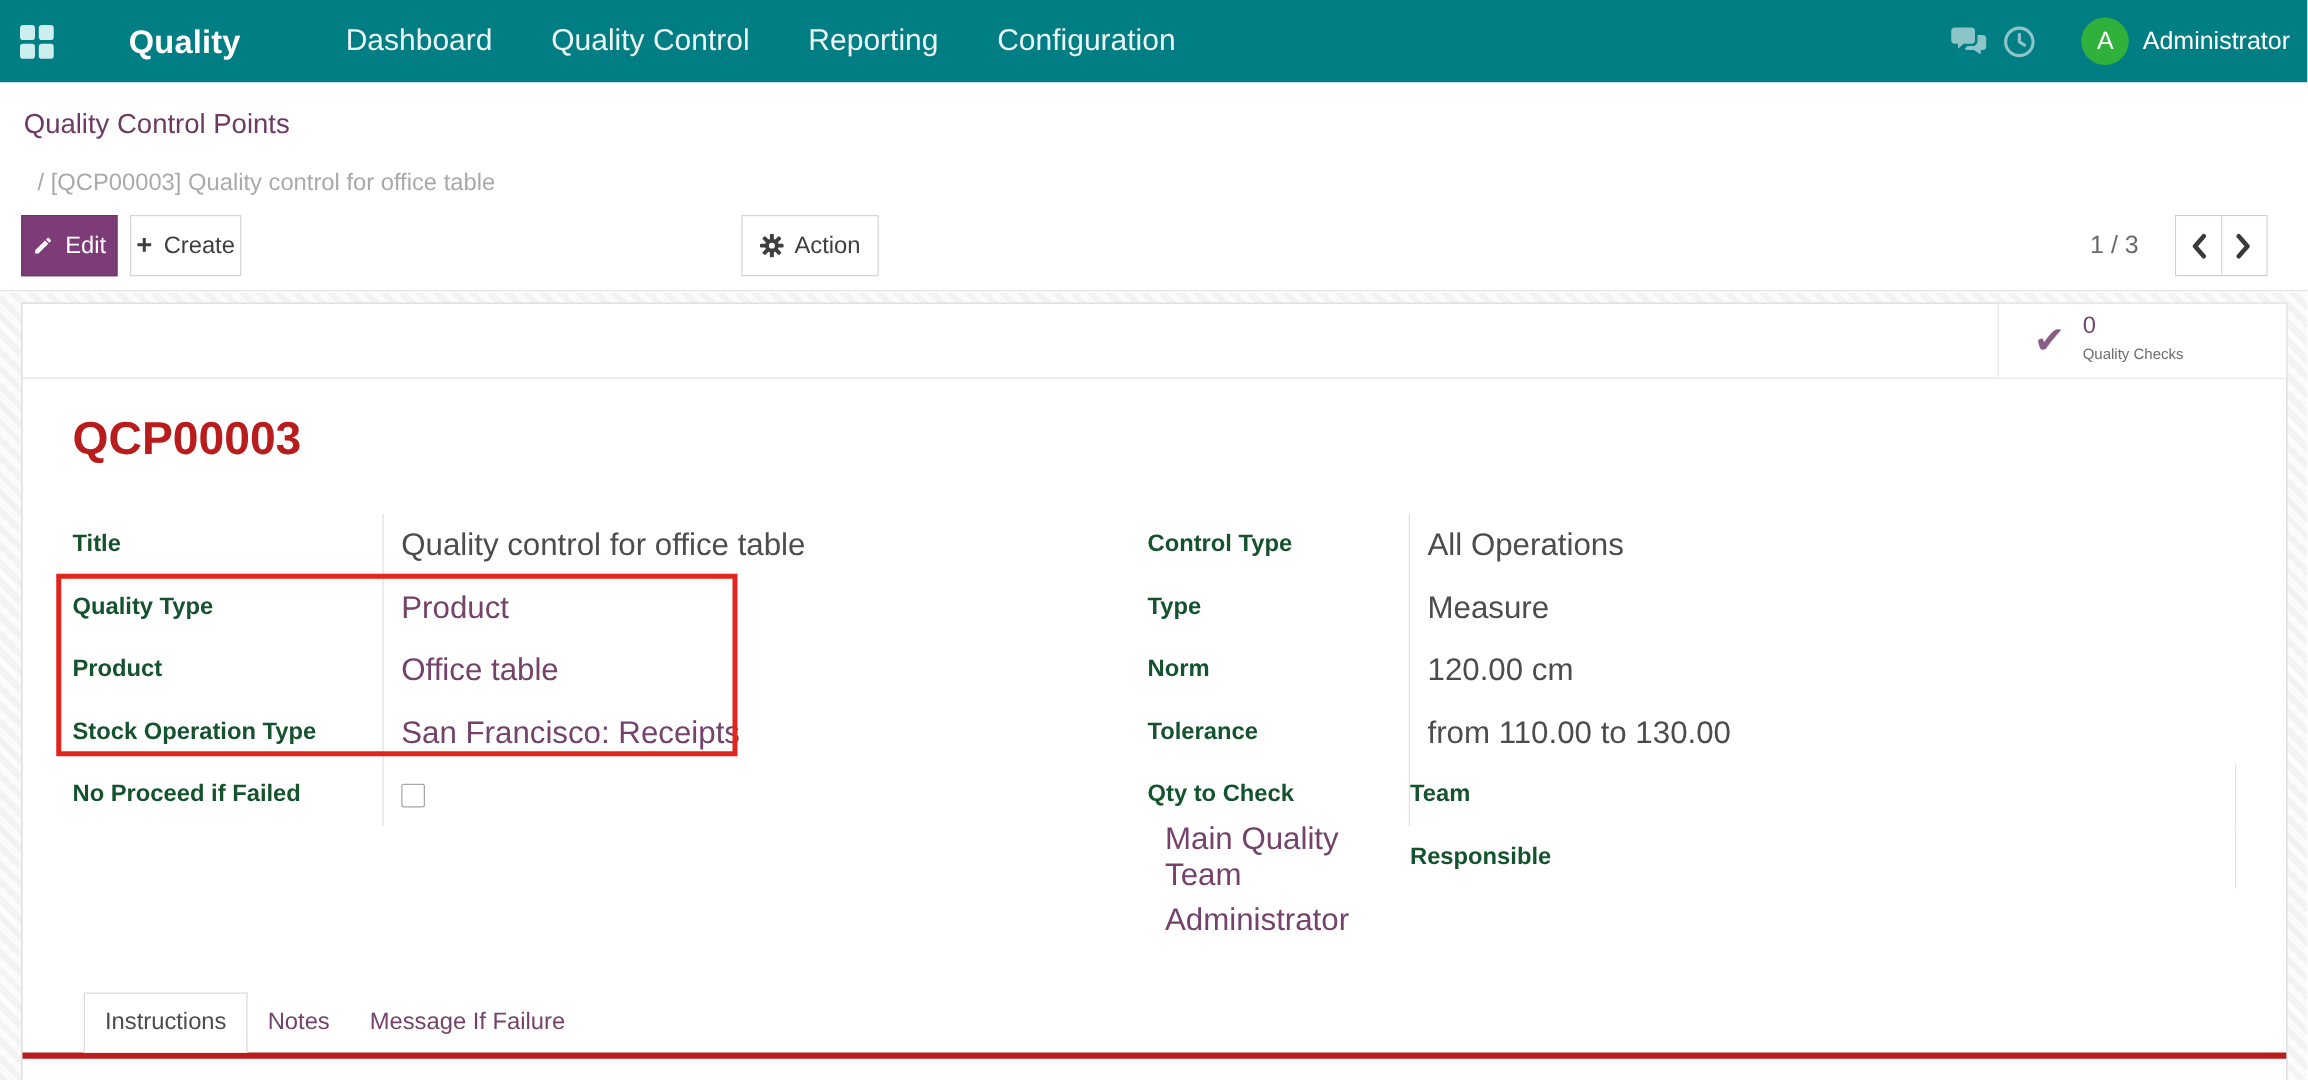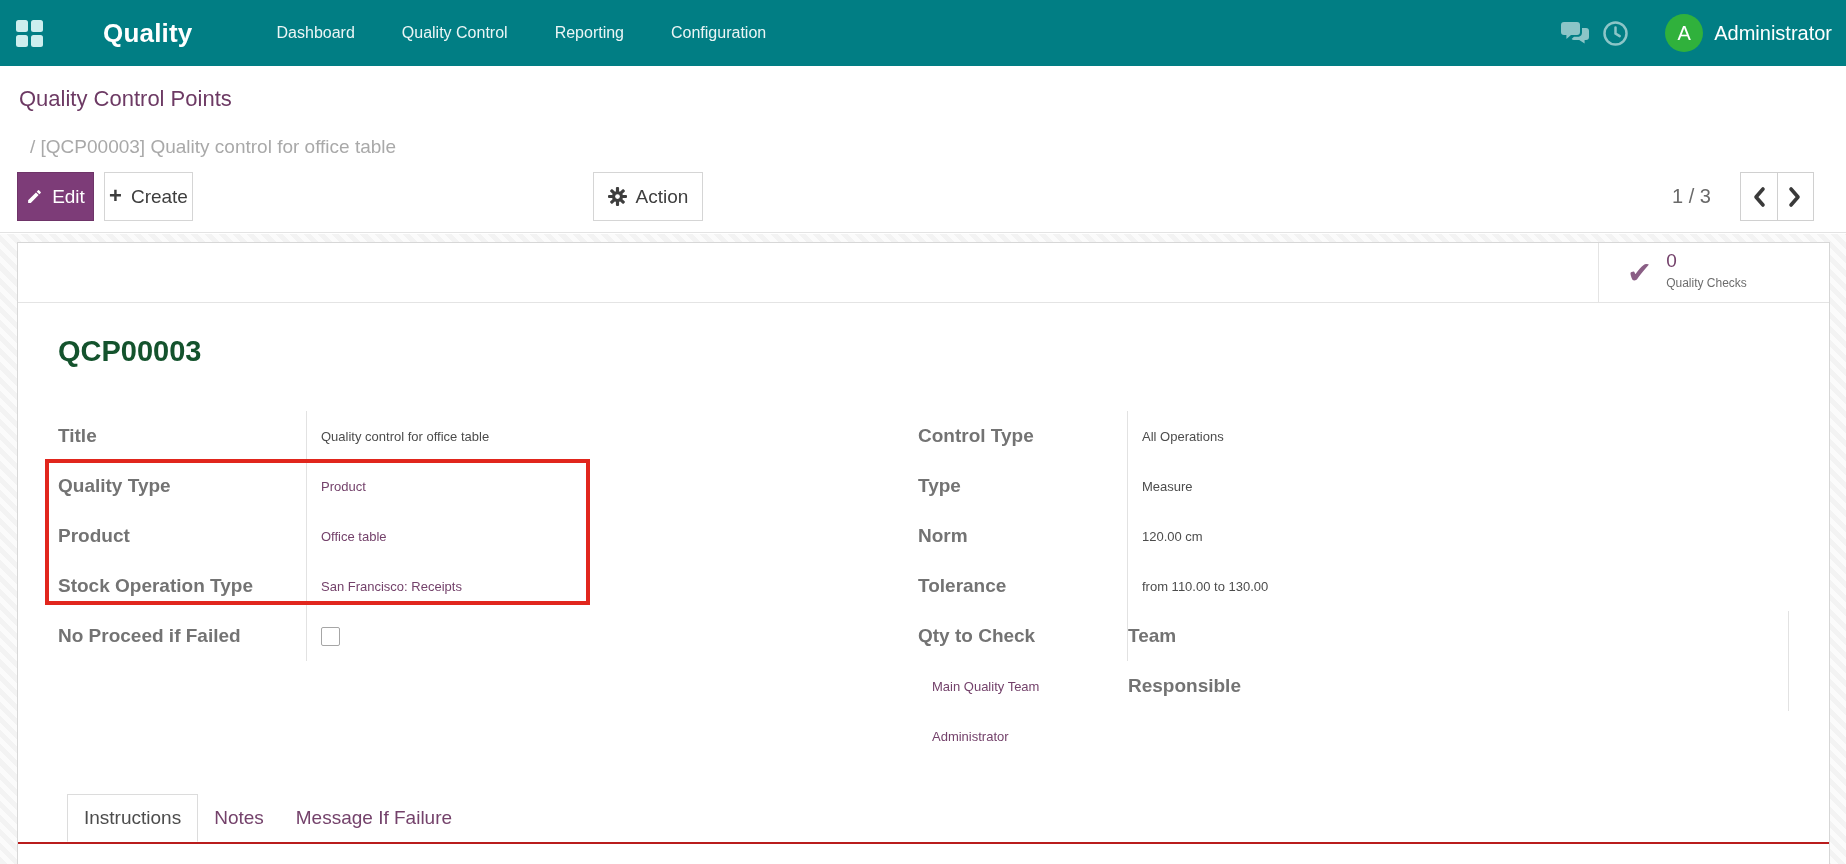--- a/index.html
+++ b/index.html
@@ -7,21 +7,21 @@
   body { font-family:"Liberation Sans","DejaVu Sans",sans-serif; background:#fff; position:relative; }
   .page { position:absolute; inset:0; overflow:hidden; }
 
   
   .navbar { position:absolute; top:0; left:0; right:0; height:66px; background:#017e84;
             display:flex; align-items:center; color:#fff;gap:36px; }
   .apps-btn { width:58px; height:66px; display:flex; align-items:center; justify-content:center; cursor:pointer; }
   .apps-icon { width:27px; height:27px; display:grid; grid-template-columns:1fr 1fr; grid-template-rows:1fr 1fr; gap:3px; }
   .apps-icon i { background:#cdeeee; border-radius:2.5px; }
   .brand { font-size:26px; font-weight:bold; margin-left:9px; cursor:pointer; letter-spacing:.2px; }
-  .menu { display:flex; margin-left:48px; gap:47px; font-size:16px; }
+  .menu { display:flex; margin-left:48px; gap:47px; font-size:24px; }
   .menu a { color:rgba(255,255,255,.92); cursor:pointer; text-decoration:none; }
   .nav-right { margin-left:auto; display:flex; align-items:center; padding-right:14px; }
   .nav-icon { display:flex; align-items:center; justify-content:center; width:40px; height:66px; cursor:pointer; }
   .user { display:flex; align-items:center; gap:11px; margin-left:30px; cursor:pointer; }
   .avatar { width:38px; height:38px; border-radius:50%; background:#30b13c; color:#fff;
             display:flex; align-items:center; justify-content:center; font-size:20px; }
   .user-name { font-size:20px; color:#fff; }
 
   
   .control-panel { position:absolute; top:66px; left:0; right:0; height:167px; background:#fff;
@@ -52,37 +52,37 @@
            border:1px solid #d7d7d7; }
   .statusbar { height:60px; border-bottom:1px solid #e4e4e4; display:flex; justify-content:flex-end; }
   .stat-button { width:231px; height:100%; border:none; border-left:1px solid #e4e4e4; background:#fff;
                  display:flex; align-items:center; gap:14px; padding-left:28px; cursor:pointer;
                  font-family:inherit; text-align:left; }
   .check-icon { font-size:30px; color:#8a5e85; line-height:1; }
   .stat-value { display:block; font-size:19px; color:#74426b; line-height:22px; }
   .stat-label { display:block; font-size:12px; color:#6d6d6d; line-height:23px; }
 
   .sheet-body { padding:30px 40px 0 40px; }
-  .record-name { font-size:29px; line-height:36px; font-weight:bold; color:#14532d; margin-bottom:42px; }
+  .record-name { font-size:37px; line-height:36px; font-weight:bold; color:#b91c1c; margin-bottom:42px; }
 
   .form-grid { display:grid; grid-template-columns:836px 1fr; column-gap:24px; align-items:start; }
   .group { display:grid; }
   .group-left { grid-template-columns:249px 1fr; }
   .group-right { grid-template-columns:210px 1fr; }
   .f-label { height:50px; display:flex; align-items:center; border-right:1px solid #e2e2e2;
-             font-size:19px; font-weight:bold; color:#737373; padding-right:10px; }
-  .f-value { height:50px; display:flex; align-items:center; padding-left:14px; font-size:13px; color:#4c4c4c; }
+             font-size:19px; font-weight:bold; color:#14532d; padding-right:10px; }
+  .f-value { height:50px; display:flex; align-items:center; padding-left:14px; font-size:25px; color:#4c4c4c; }
   .f-value.link { color:#74426b; cursor:pointer; }
   .checkbox { width:19px; height:19px; border:1px solid #a6a6a6; border-radius:2px; background:#fff;
               display:inline-block; cursor:pointer; }
 
   .highlight-box { position:absolute; left:27px; top:216px; width:545px; height:146px;
                    border:4px solid #e1261d; pointer-events:none; }
 
-  .notebook { margin:33px -40px 0 -40px; padding-left:49px; border-bottom:2px solid #b91c1c;
+  .notebook { margin:33px -40px 0 -40px; padding-left:49px; border-bottom:5px solid #b91c1c;
               display:flex; }
   .tab { font-size:19px; padding:12px 16px; height:48px; display:flex; align-items:center;
          color:#74426b; cursor:pointer; }
   .tab.active { background:#fff; border:1px solid #dcdcdc; border-bottom:1px solid #fff;
                 margin-bottom:-1px; color:#4c4c4c; }
 </style>
 </head>
 <body>
 
 <div class="page">

